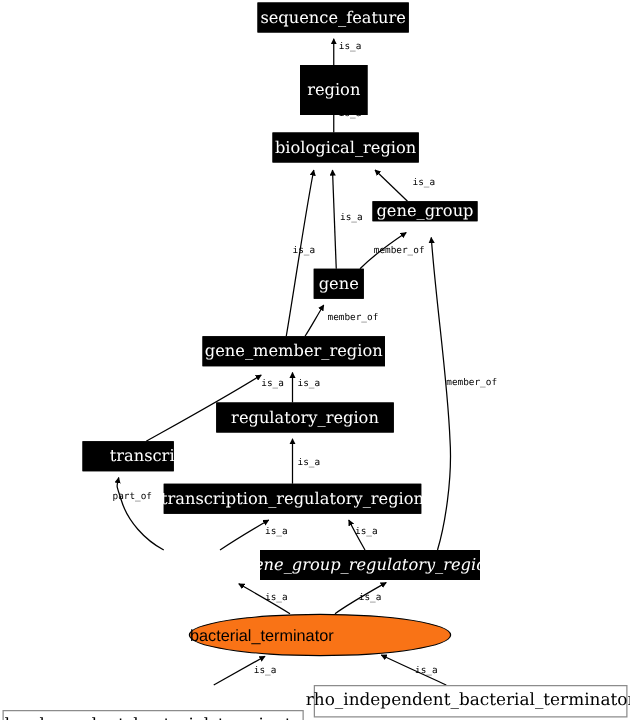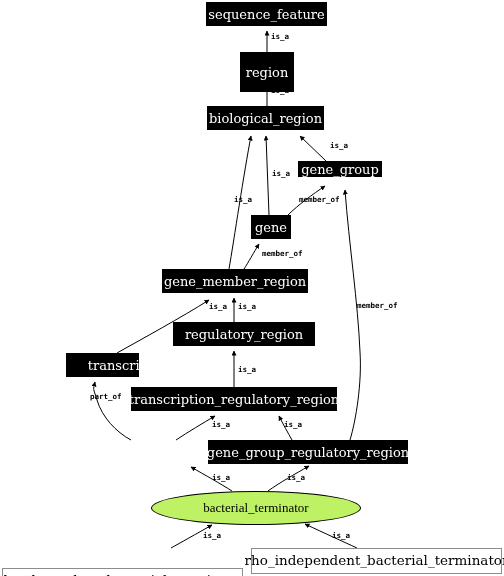--- a/index.html
+++ b/index.html
@@ -39,36 +39,36 @@
   }
   .node-box.plain {
     background: #ffffff;
     color: #000000;
     border: 1px solid #8c8c8c;
     font-size: 13.5px;
   }
   .node-ellipse {
     position: absolute;
     box-sizing: border-box;
-    background: #bef264;
+    background: #f97316;
     border: 1px solid #000000;
     border-radius: 50%;
     color: #000000;
     display: flex;
     align-items: center;
-    justify-content: center;
-    font-family: Liberation Serif, serif;
+    justify-content: flex-start;
+    font-family: Liberation Sans, sans-serif;
     font-size: 13px;
     white-space: nowrap;
   }
   .edge-label {
     position: absolute;
     font-family: "DejaVu Sans Mono", monospace;
     font-size: 7.5px;
-    font-weight: bold;
+    font-weight: normal;
     color: #000000;
     white-space: nowrap;
     line-height: 1;
   }
 </style>
 </head>
 <body>
 
 <div id="canvas">
 
@@ -99,42 +99,42 @@
       <path d="M 357,548 C 344,542 324,533 305,524"></path>
     </g>
   </svg>
 
   <div class="node-box" style="left:206px;top:2px;width:121px;height:24px;">
       <span>sequence_feature</span>
     </div>
   <div class="node-box" style="left:240px;top:52px;width:54px;height:40px;">
       <span>region</span>
     </div>
-  <div class="node-box" style="left:207px;top:106px;width:117px;height:24px;">
+  <div class="node-box" style="left:218px;top:106px;width:117px;height:24px;">
       <span>biological_region</span>
     </div>
   <div class="node-box" style="left:298px;top:161px;width:84px;height:16px;">
       <span>gene_group</span>
     </div>
   <div class="node-box" style="left:251px;top:215px;width:40px;height:24px;">
       <span>gene</span>
     </div>
   <div class="node-box" style="left:162px;top:269px;width:146px;height:24px;">
       <span>gene_member_region</span>
     </div>
   <div class="node-box" style="left:173px;top:322px;width:142px;height:24px;">
       <span>regulatory_region</span>
     </div>
   <div class="node-box" style="left:66px;top:353px;width:73px;height:24px;padding-left:36px;">
       <span>transcript</span>
     </div>
   <div class="node-box" style="left:131px;top:387px;width:206px;height:24px;">
       <span>transcription_regulatory_region</span>
     </div>
-  <div class="node-box" style="left:208px;top:440px;width:200px;height:24px;">
+  <div class="node-box" style="left:208px;top:440px;width:176px;height:24px;font-style:italic;">
       <span>gene_group_regulatory_region</span>
     </div>
   <div class="node-ellipse" style="left:151px;top:491px;width:210px;height:34px;">
       <span>bacterial_terminator</span>
     </div>
   <div class="node-box plain" style="left:2px;top:568px;width:241px;height:26px;">
       <span>rho_dependent_bacterial_terminator</span>
     </div>
   <div class="node-box plain" style="left:251px;top:548px;width:251px;height:26px;">
       <span>rho_independent_bacterial_terminator</span>

